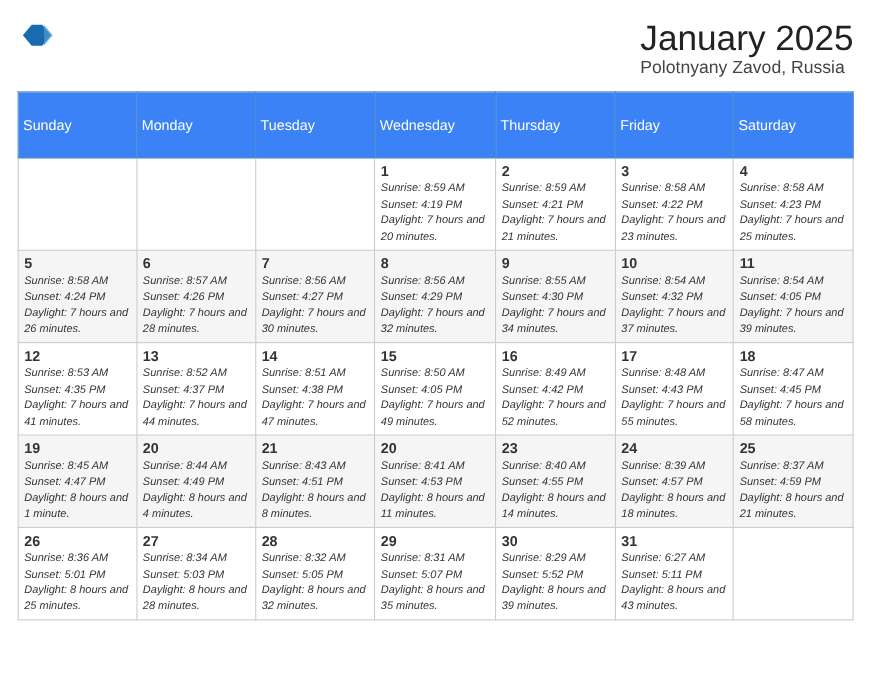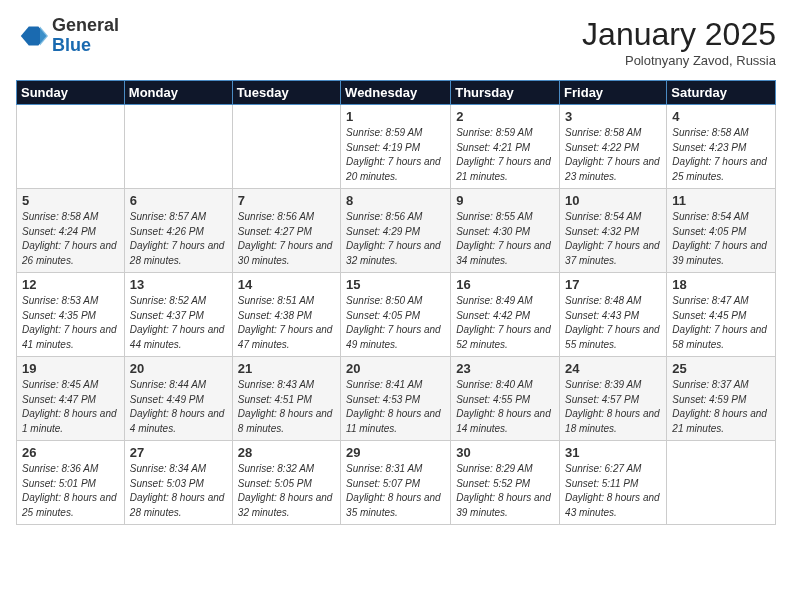--- a/index.html
+++ b/index.html
@@ -34,41 +34,41 @@
     .logo-blue {
       font-size: 18px;
       font-weight: bold;
       color: #1a6ab0;
     }
     .logo-icon {
       width: 32px;
       height: 32px;
     }
     .title-block {
-      text-align: right;
+      text-align: left;
     }
     .month-title {
       font-size: 32px;
       font-weight: normal;
       color: #222;
     }
     .location-title {
-      font-size: 13px;
+      font-size: 16px;
       color: #444;
     }
     .calendar {
       width: 100%;
       border-collapse: collapse;
     }
     .calendar th {
-      background: #0f172a;
+      background: #3b82f6;
       color: #fff;
       font-size: 13px;
-      font-weight: bold;
-      padding: 4px 4px;
+      font-weight: normal;
+      padding: 22px 4px;
       text-align: left;
       border: 1px solid #4a8bc4;
     }
     .calendar td {
       vertical-align: top;
       border: 1px solid #ccc;
       padding: 4px 5px;
       font-size: 10.5px;
       color: #333;
       width: 113px;
@@ -95,24 +95,20 @@
   </style>
 </head>
 <body>
 
 <div class="header">
   <div class="logo">
     <svg class="logo-icon" viewBox="0 0 40 40">
       <polygon points="28,8 38,20 28,32 16,32 6,20 16,8" fill="#1a6ab0"></polygon>
       <polygon points="30,8 40,20 30,32" fill="#4a9fd4" opacity="0.7"></polygon>
     </svg>
-    <div class="logo-text">
-      <span class="logo-general">General</span>
-      <span class="logo-blue">Blue</span>
-    </div>
   </div>
   <div class="title-block">
     <div class="month-title">January 2025</div>
     <div class="location-title">Polotnyany Zavod, Russia</div>
   </div>
 </div>
 
 <table class="calendar">
   <thead>
     <tr>

